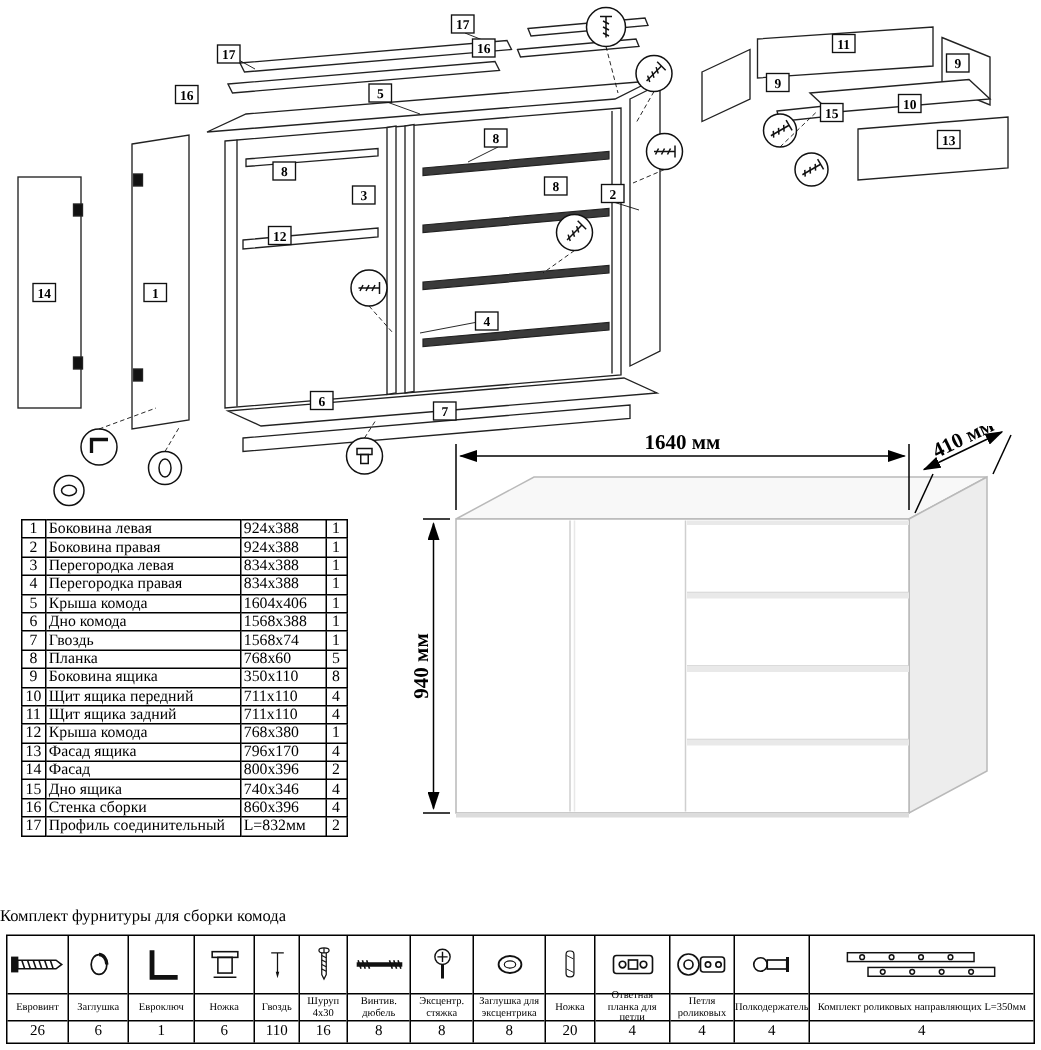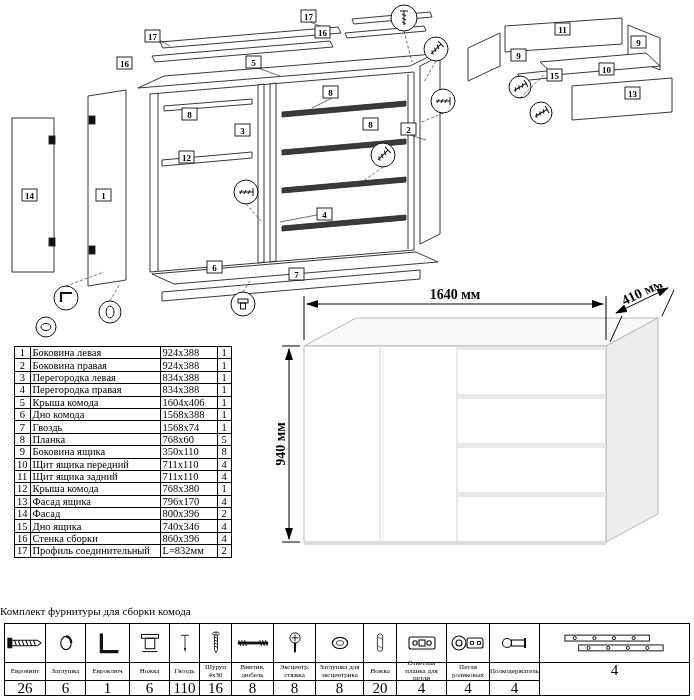--- a/index.html
+++ b/index.html
@@ -27,21 +27,21 @@
   
   #kit-title{position:absolute;left:0;top:605px;width:612px;text-align:left;
     font-size:11px}
   #kit{position:absolute;left:4px;top:623px;width:686px;border:1px solid #000;
     display:flex;align-items:stretch;background:#fff}
   .kc{border-left:1px solid #000;display:flex;flex-direction:column;min-width:0}
   .kc:first-child{border-left:none}
   .ki{height:39px;display:flex;align-items:center;justify-content:center;border-bottom:1px solid #000}
   .kn{height:18px;border-bottom:1px solid #000;font-size:7px;line-height:1.1;
     display:flex;align-items:center;justify-content:center;text-align:center;padding:0 1px}
-  .kq{height:14px;font-size:15px;text-align:center;line-height:14px}
+  .kq{height:14px;font-size:10px;text-align:center;line-height:14px}
 </style>
 </head>
 <body>
 
 <svg id="exploded" width="694" height="340" viewBox="0 0 694 340">
   <defs>
     <g id="scr" stroke="#111" stroke-width="1" fill="none">
       <line x1="-4" y1="-7" x2="4" y2="-7"></line>
       <line x1="0" y1="-7" x2="0" y2="7"></line>
       <path d="M-2 -4 L2 -2 M-2 0 L2 2 M-2 4 L2 6"></path>
@@ -560,15 +560,16 @@
             <circle cx="54" cy="10" r="1.6"></circle>
             <circle cx="74" cy="10" r="1.6"></circle>
             <rect x="18" y="17" width="86" height="6"></rect>
             <circle cx="28" cy="20" r="1.6"></circle>
             <circle cx="48" cy="20" r="1.6"></circle>
             <circle cx="68" cy="20" r="1.6"></circle>
             <circle cx="88" cy="20" r="1.6"></circle>
           </g>
         </svg>
       </div>
+    <div class="kn">Комплект роликовых направляющих L=350мм</div>
     <div class="kq">4</div>
   </div>
 </div>
 
 </body></html>

